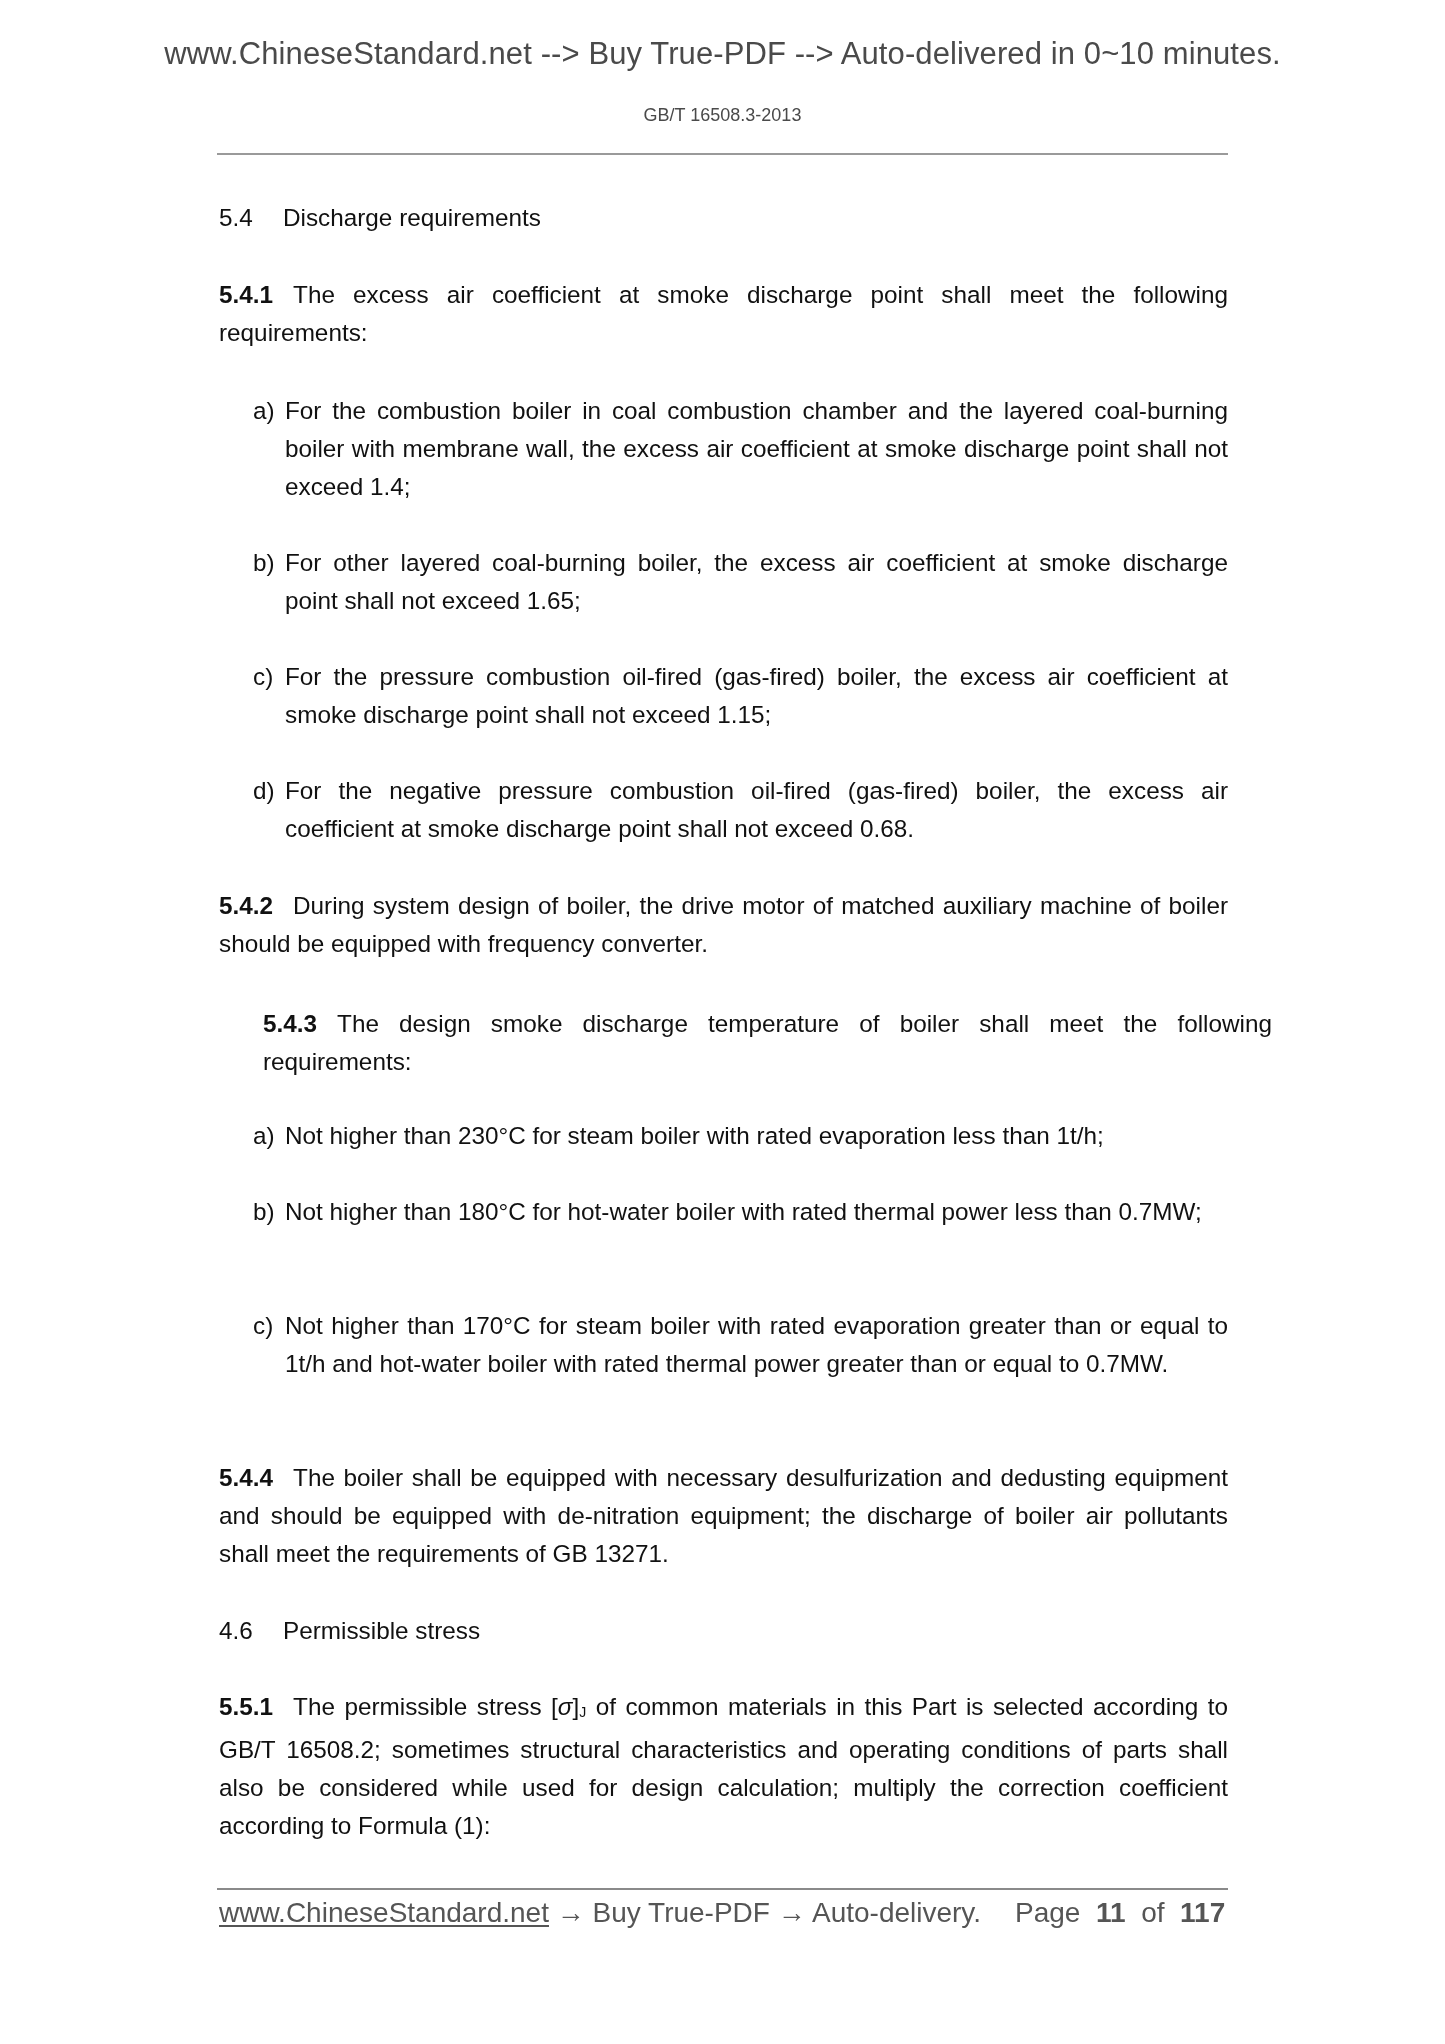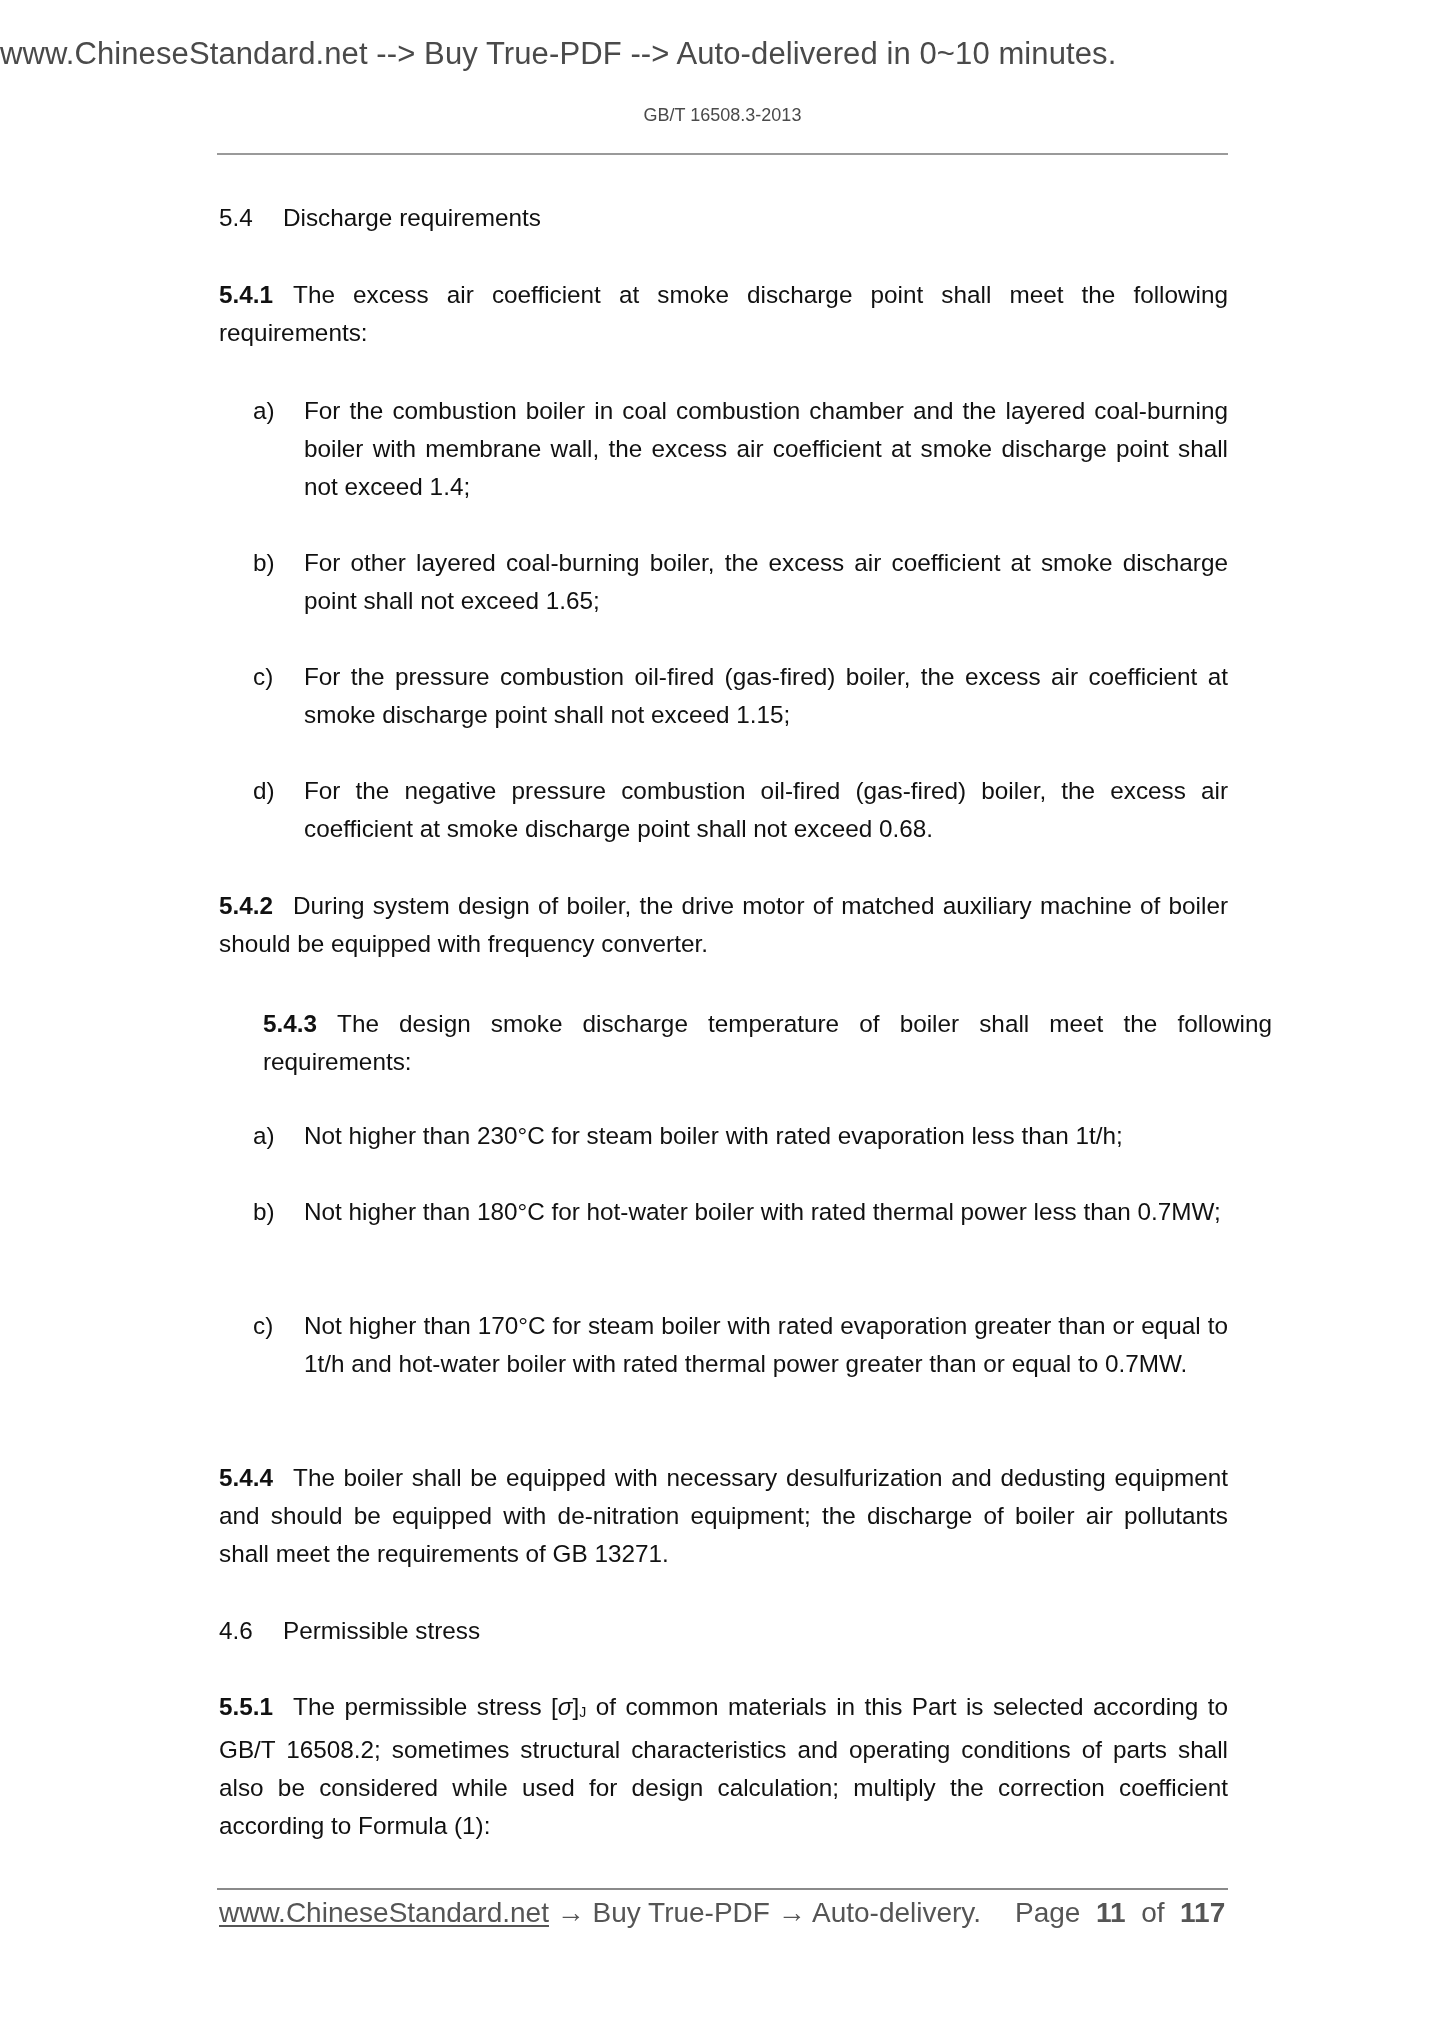--- a/index.html
+++ b/index.html
@@ -13,21 +13,21 @@
       position: relative;
       overflow: hidden;
       font-family: "Liberation Sans", "DejaVu Sans", sans-serif;
       color: #111111;
     }
     .banner {
       position: absolute;
       top: 36px;
       left: 0;
       width: 1445px;
-      text-align: left;
+      text-align: center;
       font-size: 31px;
       color: #4a4a4a;
       letter-spacing: 0.1px;
     }
     .doc-code {
       position: absolute;
       top: 105px;
       left: 0;
       width: 1445px;
       text-align: center;
@@ -74,21 +74,21 @@
       left: 34px;
       width: 975px;
     }
     .list-item .label {
       position: absolute;
       left: 0;
       top: 0;
       width: 50px;
     }
     .list-item .text {
-      margin-left: 51px;
+      margin-left: 32px;
       text-align: justify;
     }
     .sigma { font-style: italic; }
     .sub { font-size: 14px; vertical-align: -2px; }
 
     .footer {
       position: absolute;
       top: 1896px;
       left: 219px;
       width: 1009px;

